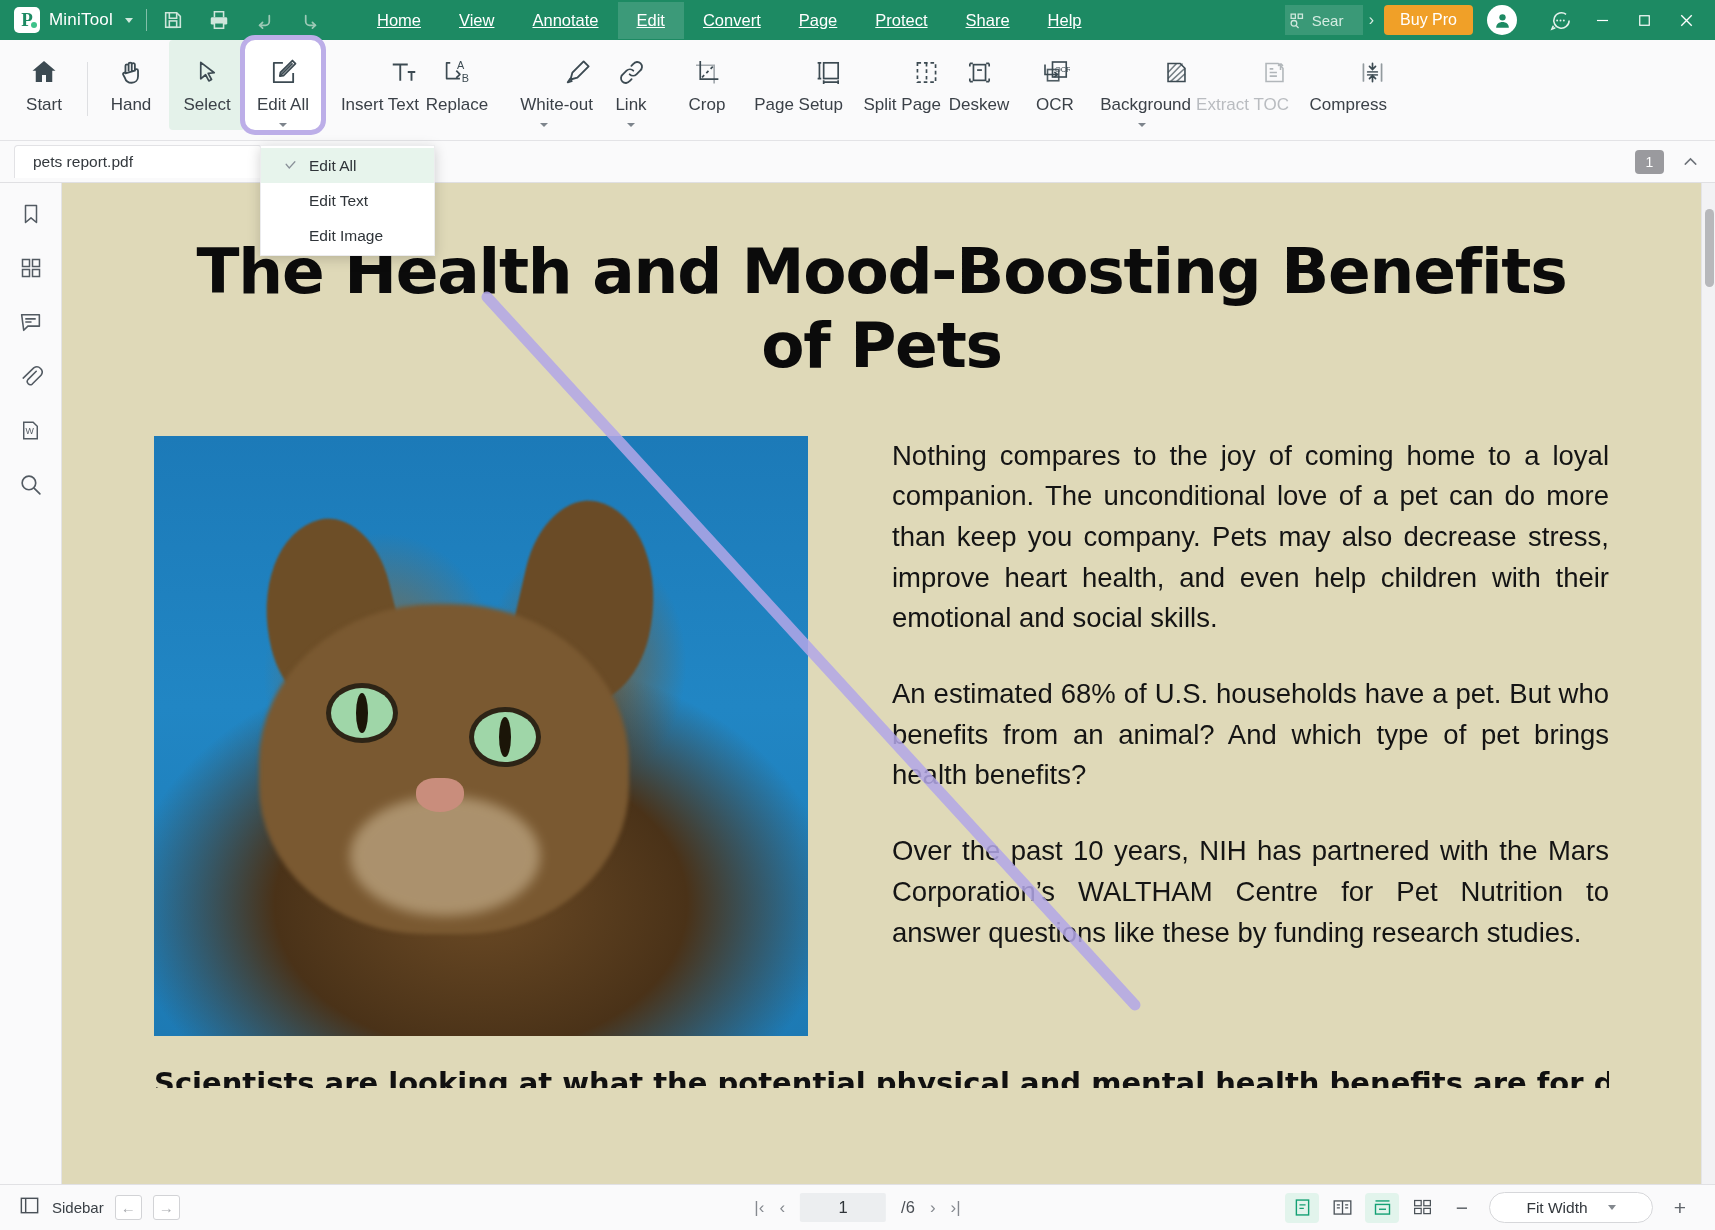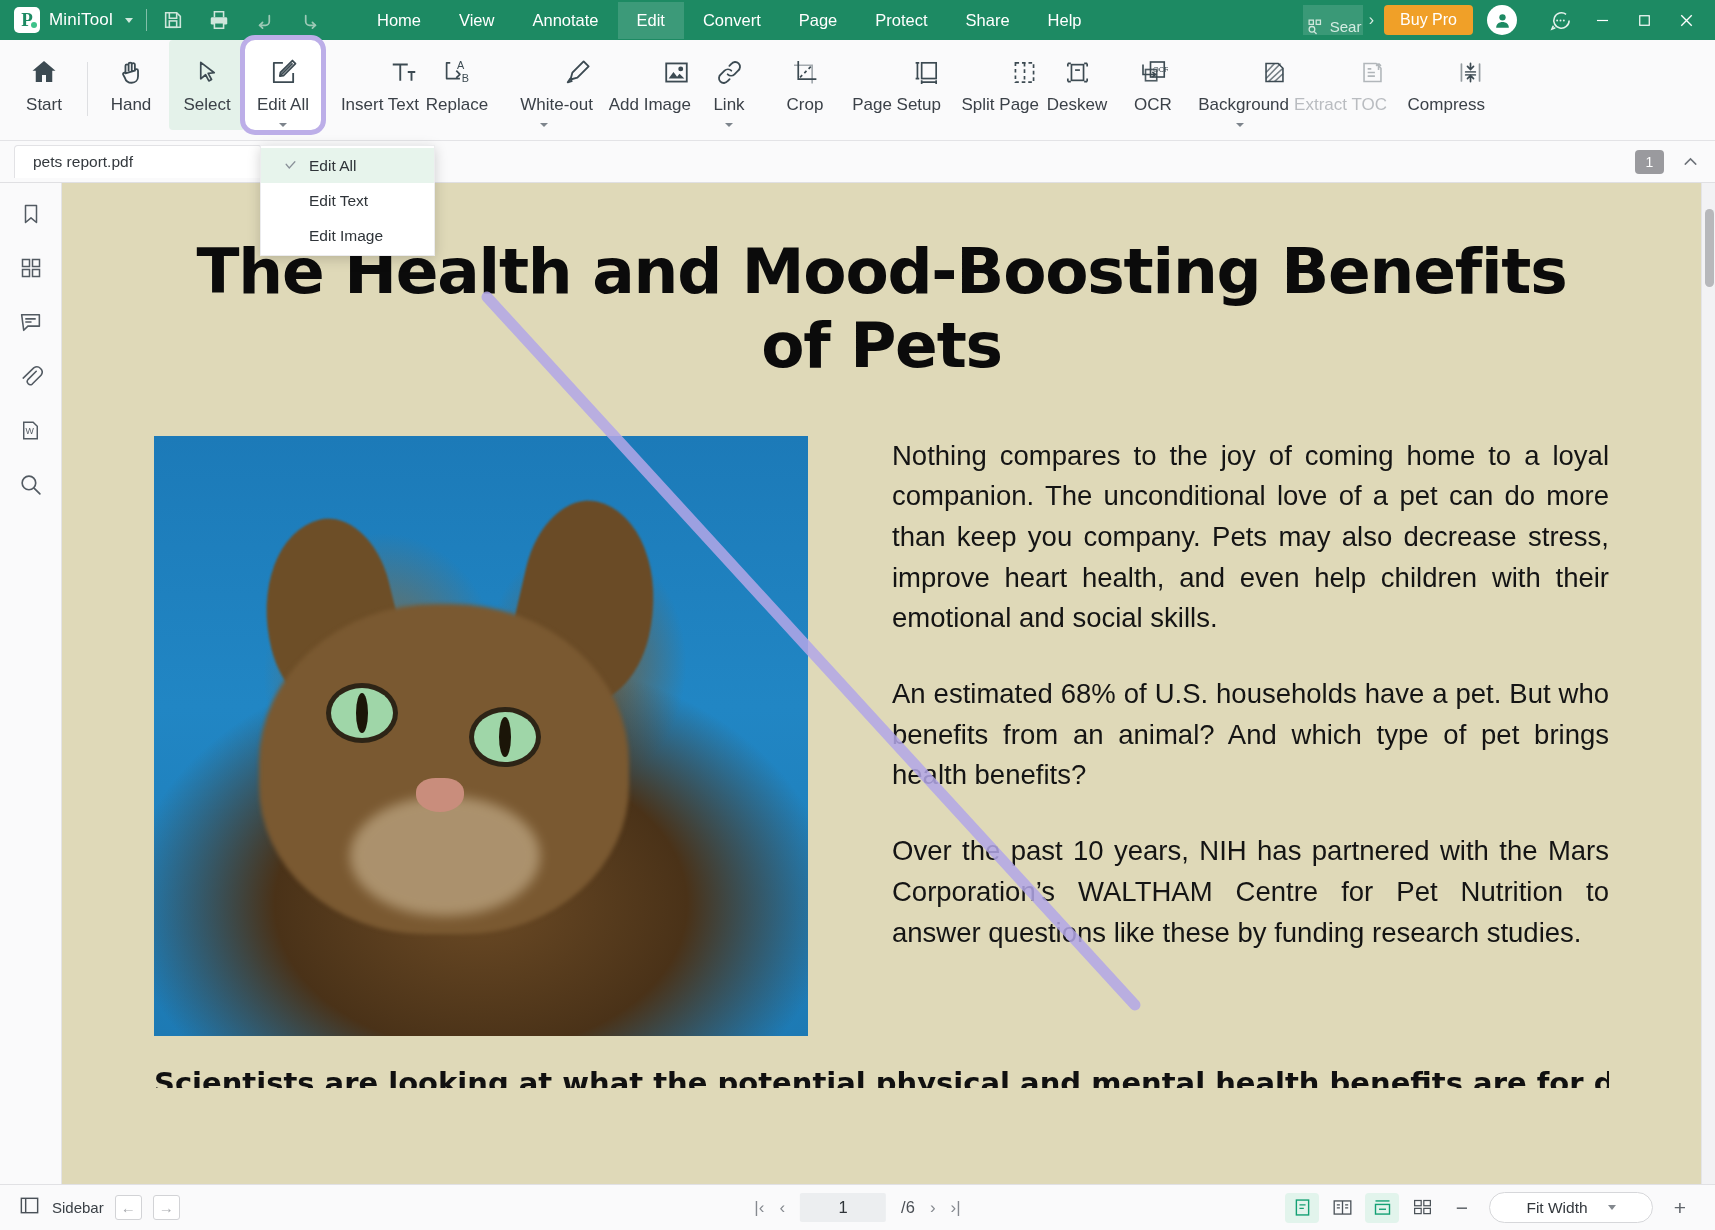--- a/index.html
+++ b/index.html
@@ -39,28 +39,29 @@
   .vdiv { width: 1px; height: 22px; background: rgba(255,255,255,.45); margin: 0 13px; }
 
   .quick { display: flex; align-items: center; gap: 20px; }
   .qbtn { width: 26px; height: 26px; display: flex; align-items: center; justify-content: center; cursor: pointer; opacity: .92; }
   .qbtn svg { display: block; }
 
   .mainmenu { display: flex; align-items: center; margin-left: 34px; }
   .menu-item {
     font-size: 16.5px; padding: 9px 19px; cursor: pointer; white-space: nowrap;
     color: #ffffff;
+    text-decoration: underline;
   }
   .menu-item.active { background: rgba(255,255,255,.14); }
 
   .tb-right { margin-left: auto; display: flex; align-items: center; padding-right: 8px; gap: 0; }
   .searchbox {
-    display: flex; align-items: flex-end; gap: 6px;
+    display: flex; align-items: center; gap: 6px;
     background: rgba(255,255,255,.13);
-    height: 30px; width: 60px; padding-left: 4px;
+    height: 30px; width: 78px; padding-left: 4px;
     overflow: hidden; cursor: text;
     color: #d4ece2; font-size: 15px;
   }
   .search-chevron { margin: 0 10px 0 6px; color: #d8ece3; font-size: 16px; cursor: pointer; }
   .buypro {
     background: #f0a028; color: #ffffff; font-size: 16px;
     padding: 6px 16px; border-radius: 4px; cursor: pointer; white-space: nowrap;
     margin-right: 14px;
   }
   .avatar {
@@ -432,30 +433,20 @@
       <div class="ticon">
         <svg width="30" height="30" viewBox="0 0 24 24" fill="none" stroke="#3c4a52" stroke-width="1.5" stroke-linejoin="round">
           <path d="M16.5 3.5l4 4-9 9-5.5 1.5L7.5 12.5z"></path>
             <path d="M6 17l-2.2 3.2 3.7-1.2"></path>
         </svg>
       </div>
       <div class="tlabel">White-out</div>
       <span class="subcaret"></span>
     </div>
 
-    <div class="tool wide">
-      <div class="ticon">
-        <svg width="29" height="29" viewBox="0 0 24 24" fill="none" stroke="#3c4a52" stroke-width="1.5">
-          <rect x="3.5" y="4.5" width="17" height="15"></rect>
-          <circle cx="15.5" cy="9" r="1.3" fill="#3c4a52"></circle>
-          <path d="M5.5 17l4-5.5 3 4 2-2.5 4 4z" fill="#3c4a52" stroke="none"></path>
-        </svg>
-      </div>
-      <div class="tlabel">Add Image</div>
-    </div>
 
     <div class="tool">
       <div class="ticon">
         <svg width="29" height="29" viewBox="0 0 24 24" fill="none" stroke="#3c4a52" stroke-width="1.5" stroke-linecap="round">
           <path d="M10.5 13.5a4 4 0 0 0 5.6 0l3-3a4 4 0 1 0-5.6-5.6l-1.6 1.6"></path>
           <path d="M13.5 10.5a4 4 0 0 0-5.6 0l-3 3a4 4 0 1 0 5.6 5.6l1.6-1.6"></path>
         </svg>
       </div>
       <div class="tlabel">Link</div>
       <span class="subcaret"></span>

